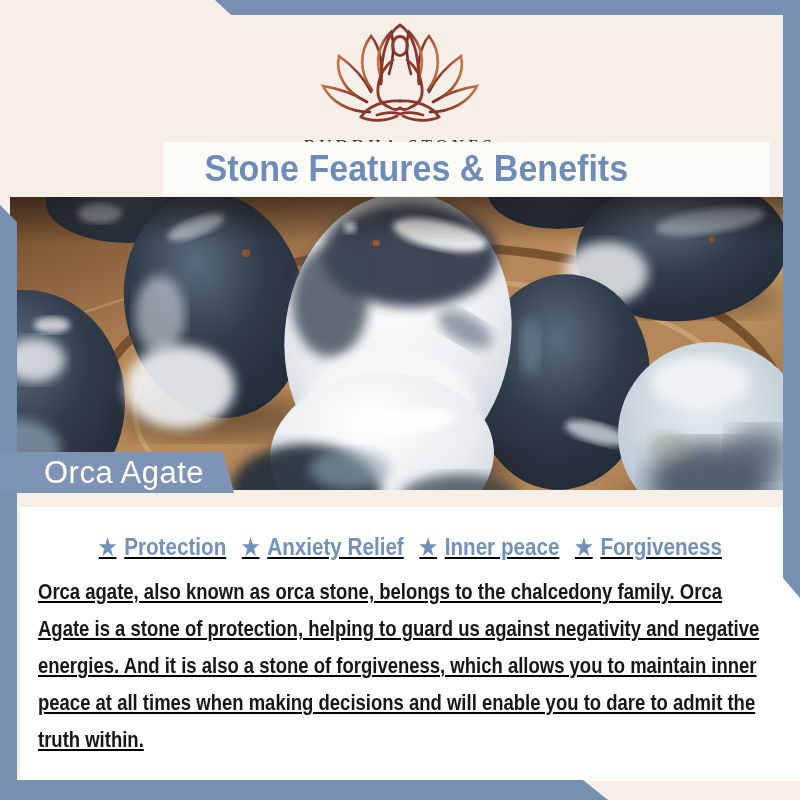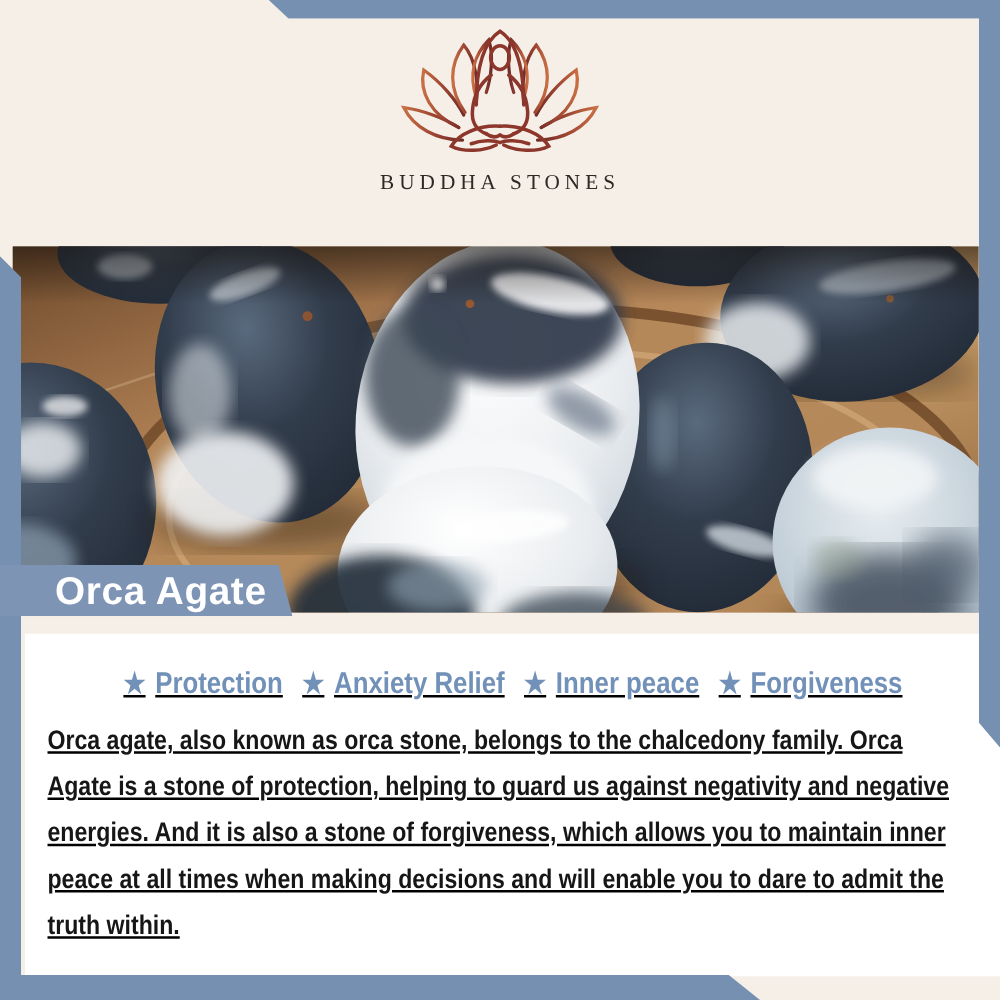--- a/index.html
+++ b/index.html
@@ -28,21 +28,21 @@
     background:#fdfbf8;z-index:4;display:flex;align-items:center;justify-content:center;}
   .banner-title{font-size:37px;font-weight:bold;color:#6d8db8;white-space:nowrap;
     transform:translateX(-50px) scaleX(0.92);}
   
   .photo{position:absolute;left:10px;top:197px;width:773px;height:293px;z-index:2;}
   .photo svg{display:block;}
   
   .label{position:absolute;left:0;top:452px;width:234px;height:41px;z-index:6;
     background:#7e94b4;clip-path:polygon(0 0,223px 0,234px 41px,0 41px);
     display:flex;align-items:center;}
-  .label-text{padding-left:44px;color:#ffffff;font-size:31px;font-weight:bold;
+  .label-text{padding-left:44px;color:#ffffff;font-size:31px;font-weight:normal;
     letter-spacing:0.5px;}
   
   .content-box{position:absolute;left:20px;top:507px;width:780px;height:274px;
     background:#ffffff;z-index:3;text-decoration:underline;}
   .features-row{margin-top:26px;display:flex;justify-content:center;}
   .features-scale{white-space:nowrap;transform:scaleX(0.86);transform-origin:50% 50%;
     font-size:24px;font-weight:bold;color:#7291b8;}
   .feat{margin:0 9px;}
   .star{margin-right:9px;font-size:23px;}
   .description{margin:13px 0 0 18px;width:856px;
@@ -90,20 +90,23 @@
 
         <path d="M85,79 C68,78 52,85 46,95 C56,100 72,99 82,94"></path>
         <path d="M85,79 C102,78 118,85 124,95 C114,100 98,99 88,94"></path>
         <path d="M62,93 C70,90 80,90 85,92"></path>
         <path d="M108,93 C100,90 90,90 85,92"></path>
       </g>
     </svg>
     <div class="brand-name">BUDDHA STONES</div>
   </div>
 
+  <div class="banner">
+    <span class="banner-title">Stone Features &amp; Benefits</span>
+  </div>
 
   <div class="photo">
     <svg width="773" height="293" viewBox="0 0 773 293">
       <defs>
         <linearGradient id="wood" x1="0" y1="0" x2="1" y2="1">
           <stop offset="0" stop-color="#6e4a2c"></stop>
           <stop offset="0.35" stop-color="#b08054"></stop>
           <stop offset="0.6" stop-color="#c49a66"></stop>
           <stop offset="1" stop-color="#8a5f3a"></stop>
         </linearGradient>

